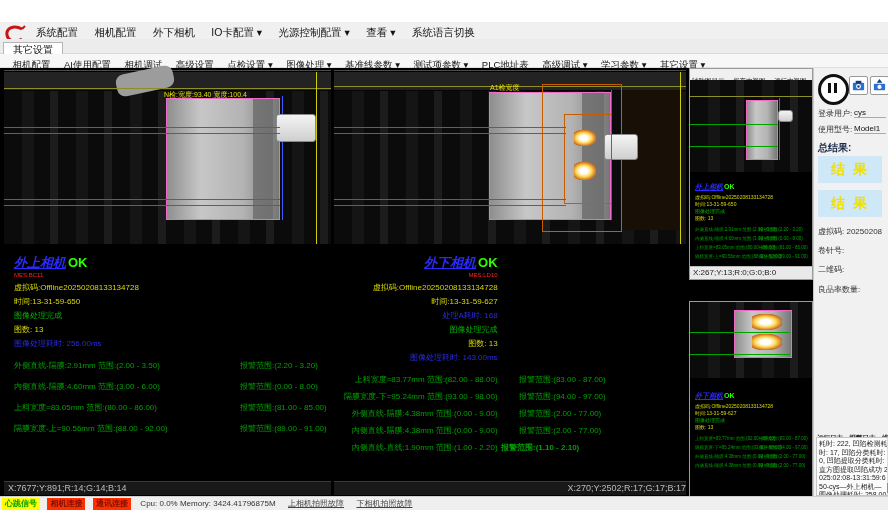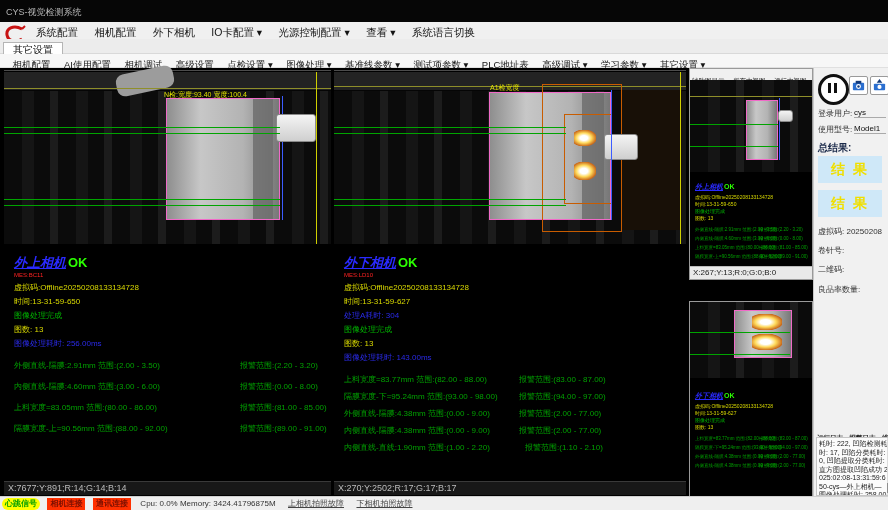--- a/index.html
+++ b/index.html
@@ -72,34 +72,31 @@
           color:#f0df00;font-size:14px;font-weight:bold;text-align:center;line-height:27px;letter-spacing:2px;}
   .ltabs{position:absolute;left:2px;white-space:nowrap;}
   .ltab{display:inline-block;font-size:6.5px;font-weight:bold;color:#222;margin:0 1px;}
   .logbox{position:absolute;left:2px;width:69px;background:#fbfbfb;border:1px solid #c5c5c5;
           font-size:7px;line-height:8.5px;color:#222;padding:2px;overflow:hidden;word-break:break-all;}
   .lscroll{position:absolute;right:0;top:0;bottom:0;width:3px;background:#dcdcdc;}
   .lthumb{position:absolute;right:0;bottom:2px;width:3px;height:10px;background:#8f8f8f;}
   
   .statusbar{left:0;top:496px;width:888px;height:14px;background:#efefef;border-top:1px solid #d0d0d0;white-space:nowrap;}
   .badge{display:inline-block;font-size:8px;font-weight:bold;padding:0 3px;line-height:12px;margin:1px 1px 0 2px;vertical-align:top;}
-  .b-heart{background:#ffff00;color:#00a000;border-radius:6px;}
+  .b-heart{background:#ffff00;color:#00a000;}
   .b-red{background:#ff3000;color:#7c1000;}
   .cpu{display:inline-block;font-size:8px;color:#333;margin-left:4px;line-height:14px;vertical-align:top;}
   .fault{display:inline-block;font-size:8px;color:#444;text-decoration:underline;margin-left:8px;line-height:14px;vertical-align:top;}
   .bottomstrip{left:0;top:510px;width:888px;height:12px;background:#ffffff;}
 </style>
 </head>
 <body>
 
 <div class="win">
 
-  <div class="abs titlebar">
-    <span class="t">CYS-视觉检测系统</span>
-  </div>
 
   <div class="abs menubar">
     <div class="row">
       <span class="mi">系统配置</span>
       <span class="mi">相机配置</span>
       <span class="mi">外下相机</span>
       <span class="mi">IO卡配置 ▾</span>
       <span class="mi">光源控制配置 ▾</span>
       <span class="mi">查看 ▾</span>
       <span class="mi">系统语言切换</span>
@@ -164,21 +161,21 @@
         <div class="meas">
           <div class="mrow" style="height:21px;"><span>外侧直线-隔膜:2.91mm 范围:(2.00 - 3.50)</span><span class="rr" style="left:226px;">报警范围:(2.20 - 3.20)</span></div>
           <div class="mrow" style="height:21px;"><span>内侧直线-隔膜:4.60mm 范围:(3.00 - 6.00)</span><span class="rr" style="left:226px;">报警范围:(0.00 - 8.00)</span></div>
           <div class="mrow" style="height:21px;"><span>上料宽度=83.05mm 范围:(80.00 - 86.00)</span><span class="rr" style="left:226px;">报警范围:(81.00 - 85.00)</span></div>
           <div class="mrow" style="height:21px;"><span>隔膜宽度-上=90.56mm 范围:(88.00 - 92.00)</span><span class="rr" style="left:226px;">报警范围:(89.00 - 91.00)</span></div>
         </div>
       </div>
       <div class="coordbar">X:7677;Y:891;R:14;G:14;B:14</div>
     </div>
 
-    <div class="view" style="left:334px;top:2px;width:352px;height:424px;">
+    <div class="view" style="left:334px;top:2px;width:352px;height:424px;text-align:right;">
       <div class="scene">
         <div class="mach"></div>
         <div class="olive" style="top:14px;"></div>
         <div class="roi" style="left:156px;top:11px;">A1检宽度</div>
         <div class="part" style="left:155px;top:20px;width:120px;height:126px;">
           <div class="dk" style="left:92px;width:22px;"></div>
         </div>
         <div class="brown" style="left:288px;top:18px;width:60px;height:140px;"></div>
         <div class="orect" style="left:208px;top:12px;width:78px;height:146px;"></div>
         <div class="orect" style="left:230px;top:42px;width:46px;height:88px;"></div>
@@ -192,30 +189,30 @@
         <div class="gline" style="left:0;top:133px;width:232px;"></div>
         <div class="vline" style="left:346px;top:0;height:172px;background:#cfcf00;"></div>
       </div>
       <div class="ovl" style="left:10px;top:182px;">
         <div>
           <span class="ctitle">外下相机</span><span class="cok">OK</span>
         </div>
         <div class="mes">MES:LD10</div>
         <div class="yl">虚拟码:Offline20250208133134728</div>
         <div class="yl">时间:13-31-59-627</div>
-        <div class="bl">处理A耗时: 304</div>
+        <div class="bl">处理A耗时: 168</div>
         <div class="gl">图像处理完成</div>
         <div class="yl">图数: 13</div>
         <div class="bl">图像处理耗时: 143.00ms</div>
         <div class="meas">
           <div class="mrow" style="height:17px;"><span>上料宽度=83.77mm 范围:(82.00 - 88.00)</span><span class="rr" style="left:175px;">报警范围:(83.00 - 87.00)</span></div>
           <div class="mrow" style="height:17px;"><span>隔膜宽度-下=95.24mm 范围:(93.00 - 98.00)</span><span class="rr" style="left:175px;">报警范围:(94.00 - 97.00)</span></div>
           <div class="mrow" style="height:17px;"><span>外侧直线-隔膜:4.38mm 范围:(0.00 - 9.00)</span><span class="rr" style="left:175px;">报警范围:(2.00 - 77.00)</span></div>
           <div class="mrow" style="height:17px;"><span>内侧直线-隔膜:4.38mm 范围:(0.00 - 9.00)</span><span class="rr" style="left:175px;">报警范围:(2.00 - 77.00)</span></div>
-          <div class="mrow" style="height:17px;"><span>内侧直线-直线:1.90mm 范围:(1.00 - 2.20)</span><span class="rr" style="left:181px;">报警范围:(1.10 - 2.10)</span></div>
+          <div class="mrow" style="height:17px;"><span>内侧直线-直线:1.90mm 范围:(1.00 - 2.20)</span><span class="rr" style="left:157px;font-weight:bold;">报警范围:(1.10 - 2.10)</span></div>
         </div>
       </div>
       <div class="coordbar">X:270;Y:2502;R:17;G:17;B:17</div>
     </div>
 
     <div class="sidepanel" style="top:0;height:210px;">
       <div class="sptabs">
         <span class="sptab">辅助图显示</span>
         <span class="sptab">所有内视图</span>
         <span class="sptab">运行内视图</span>

